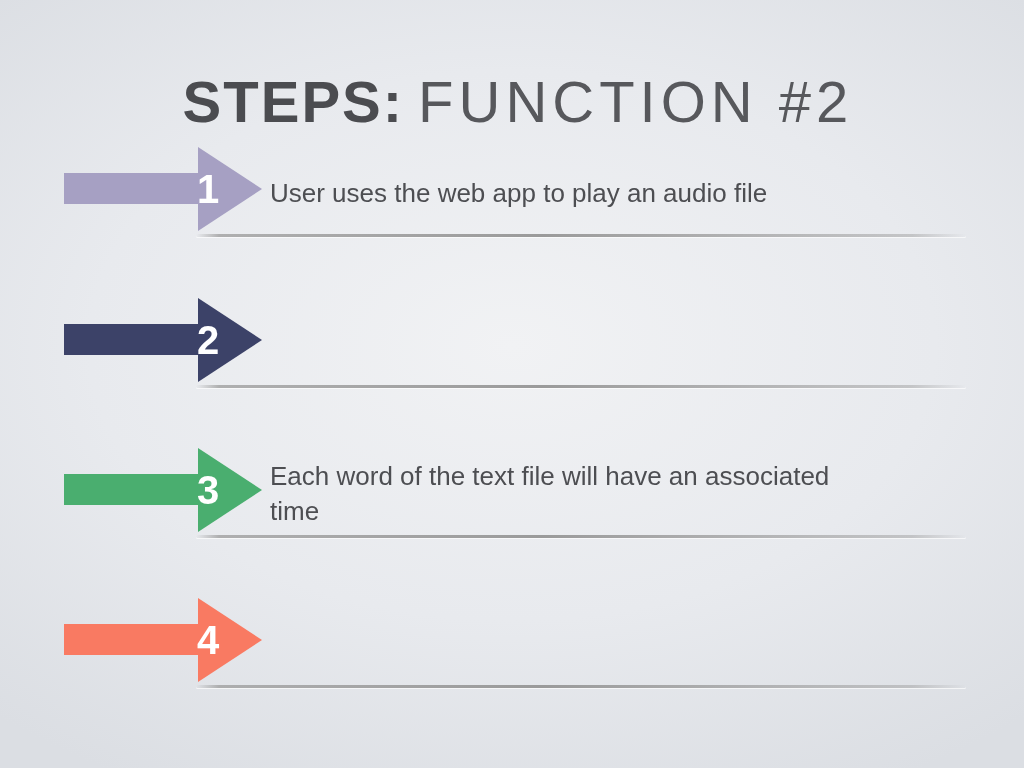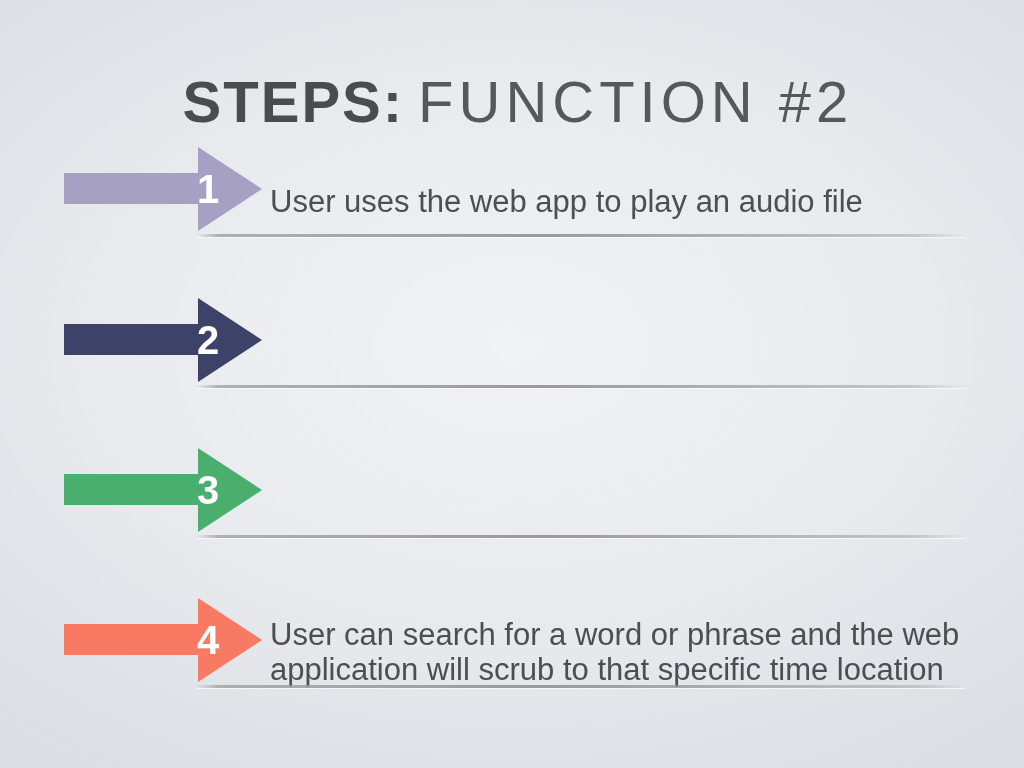--- a/index.html
+++ b/index.html
@@ -88,26 +88,26 @@
     align-items: center;
     justify-content: center;
     font-size: 40px;
     font-weight: 700;
     color: var(--number-color, #ffffff);
   }
 
   .step-text {
     position: absolute;
     left: 270px;
-    top: 12px;
+    top: 4px;
     width: 730px;
     height: 84px;
     display: flex;
     align-items: center;
-    font-size: 31px;
+    font-size: 26px;
     line-height: 35px;
     color: var(--step-text, #4d4e52);
     white-space: pre;
   }
 
   .divider {
     position: absolute;
     left: 196px;
     top: 87px;
     width: 770px;
@@ -147,25 +147,25 @@
   </div>
   <div class="divider"></div>
 </div>
 
 <div class="step-row r2" style="--arrow-color: #4aae6f;">
   <div class="arrow">
     <div class="arrow-shaft"></div>
     <div class="arrow-head"></div>
     <div class="arrow-number">3</div>
   </div>
+  <div class="step-text">Each word of the text file will have an associated
+time</div>
   <div class="divider"></div>
 </div>
 
 <div class="step-row r3" style="--arrow-color: #f97a62;">
   <div class="arrow">
     <div class="arrow-shaft"></div>
     <div class="arrow-head"></div>
     <div class="arrow-number">4</div>
   </div>
-  <div class="step-text">User can search for a word or phrase and the web
-application will scrub to that specific time location</div>
   <div class="divider"></div>
 </div>
 
 </body></html>

